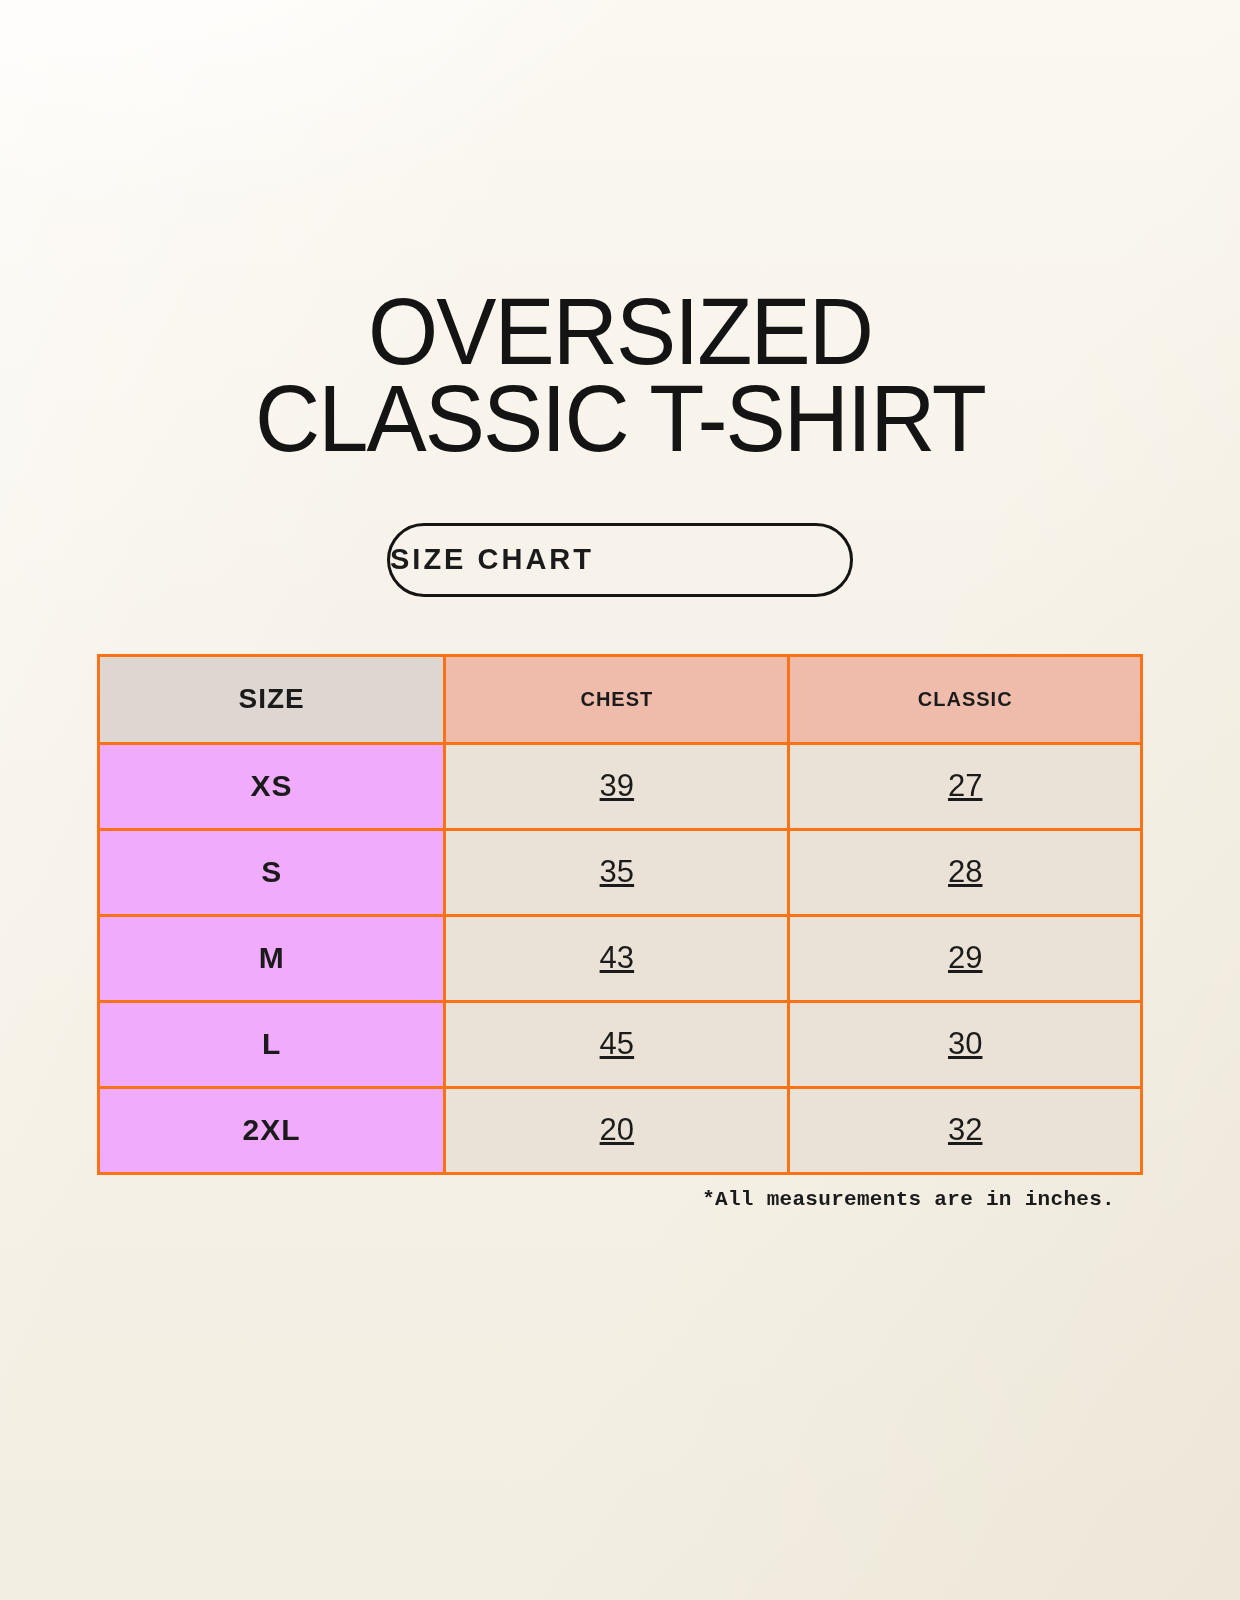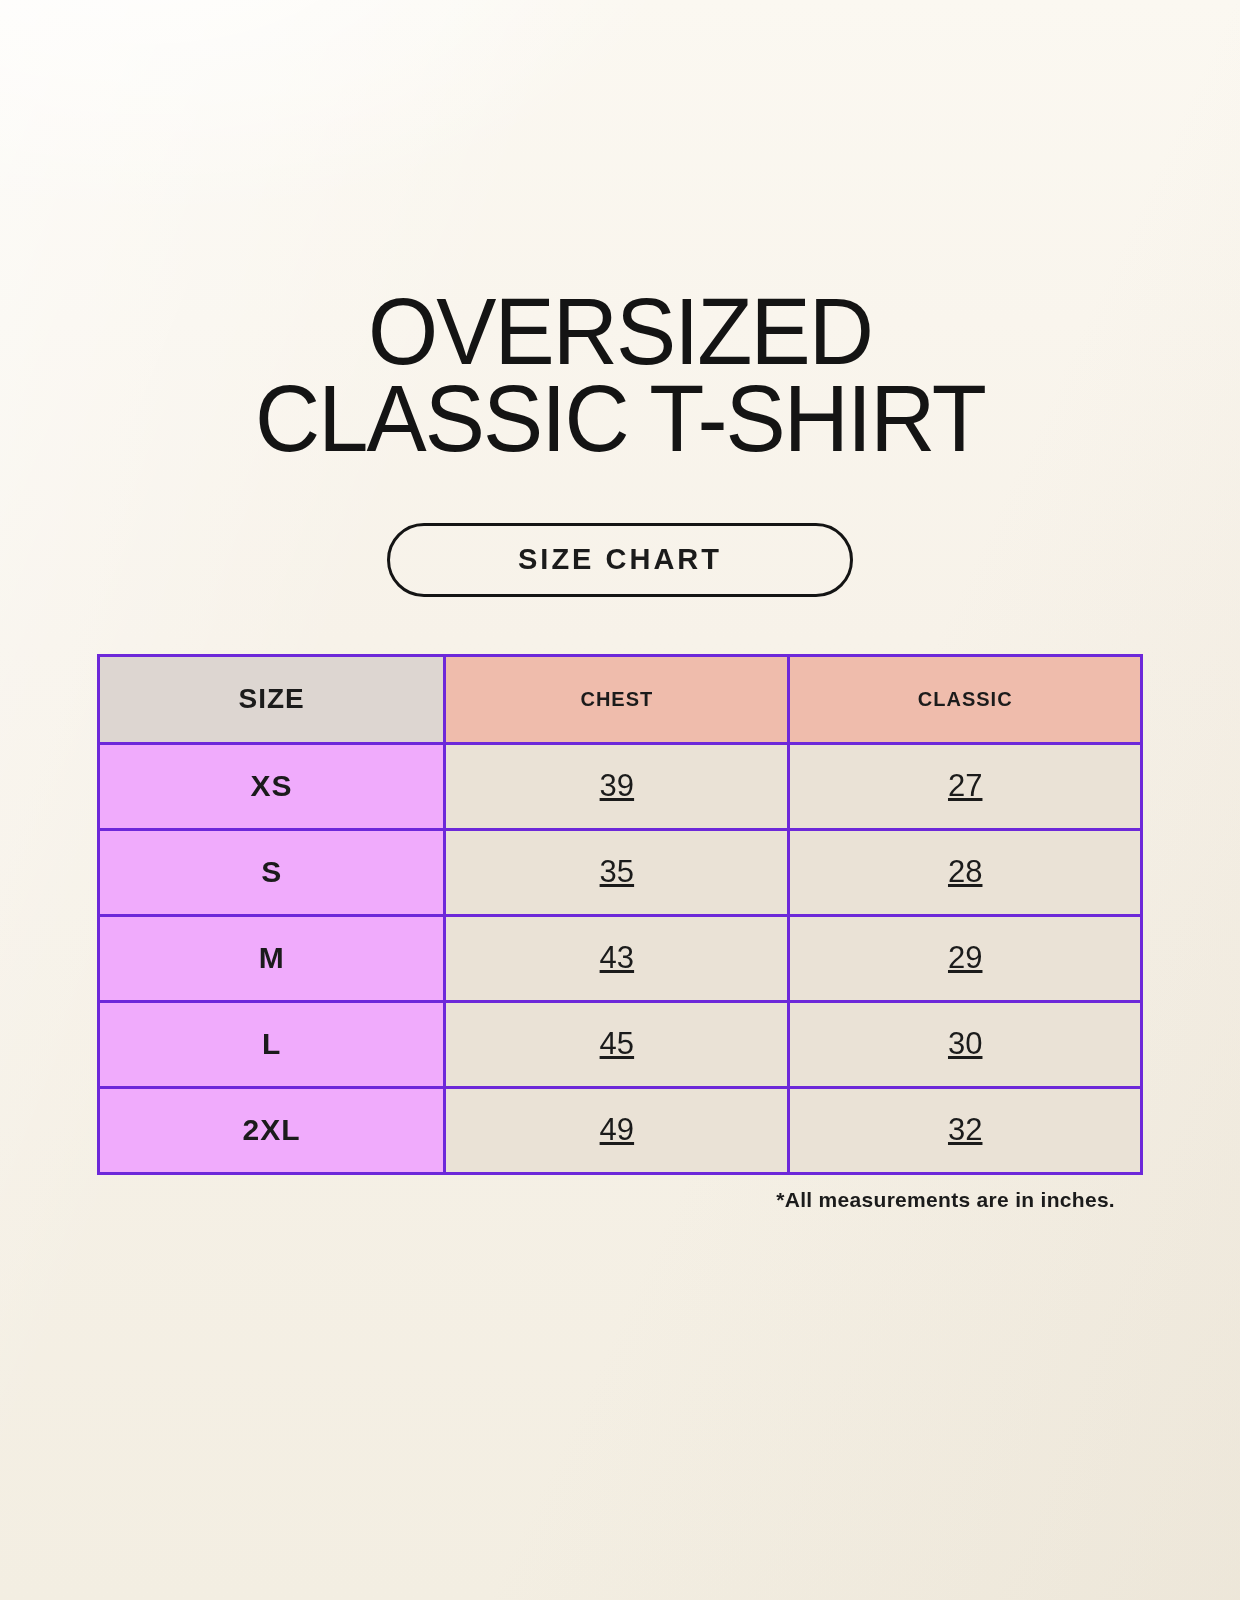--- a/index.html
+++ b/index.html
@@ -33,36 +33,35 @@
 
   .pill {
     width: 466px;
     height: 74px;
     margin: 60px auto 0 auto;
     border: 3px solid #141414;
     border-radius: 40px;
     background: transparent;
     display: flex;
     align-items: center;
-    justify-content: center;
     font-size: 29px;
     font-weight: 700;
     letter-spacing: 3px;
     color: #1b1b1b;
   }
 
   table.size-chart {
     width: 1046px;
     margin: 57px auto 0 auto;
     border-collapse: collapse;
     table-layout: fixed;
   }
 
   table.size-chart td, table.size-chart th {
-    border: 3px solid #6d28d9;
+    border: 3px solid #f97316;
     text-align: center;
     vertical-align: middle;
   }
 
   col.c-size   { width: 33.2%; }
   col.c-chest  { width: 33.0%; }
   col.c-length { width: 33.8%; }
 
   tr.header-row { height: 88px; }
   tr.data-row   { height: 86px; }
@@ -95,20 +94,21 @@
 
   .footnote {
     width: 1046px;
     margin: 13px auto 0 auto;
     text-align: right;
     padding-right: 28px;
     font-size: 21px;
     font-weight: 700;
     letter-spacing: 0.3px;
     color: #1b1b1b;
+    font-family: Liberation Mono, monospace;
   }
 </style>
 </head>
 <body>
 
 <div class="title">
   <div>OVERSIZED</div>
   <div>CLASSIC T-SHIRT</div>
 </div>
 
@@ -143,19 +143,19 @@
     <td class="value-cell">43</td>
     <td class="value-cell">29</td>
   </tr>
   <tr class="data-row">
     <td class="size-cell">L</td>
     <td class="value-cell">45</td>
     <td class="value-cell">30</td>
   </tr>
   <tr class="data-row">
     <td class="size-cell">2XL</td>
-    <td class="value-cell">49</td>
+    <td class="value-cell">20</td>
     <td class="value-cell">32</td>
   </tr>
 </tbody>
   </table>
 
 <div class="footnote">*All measurements are in inches.</div>
 
 </body></html>

